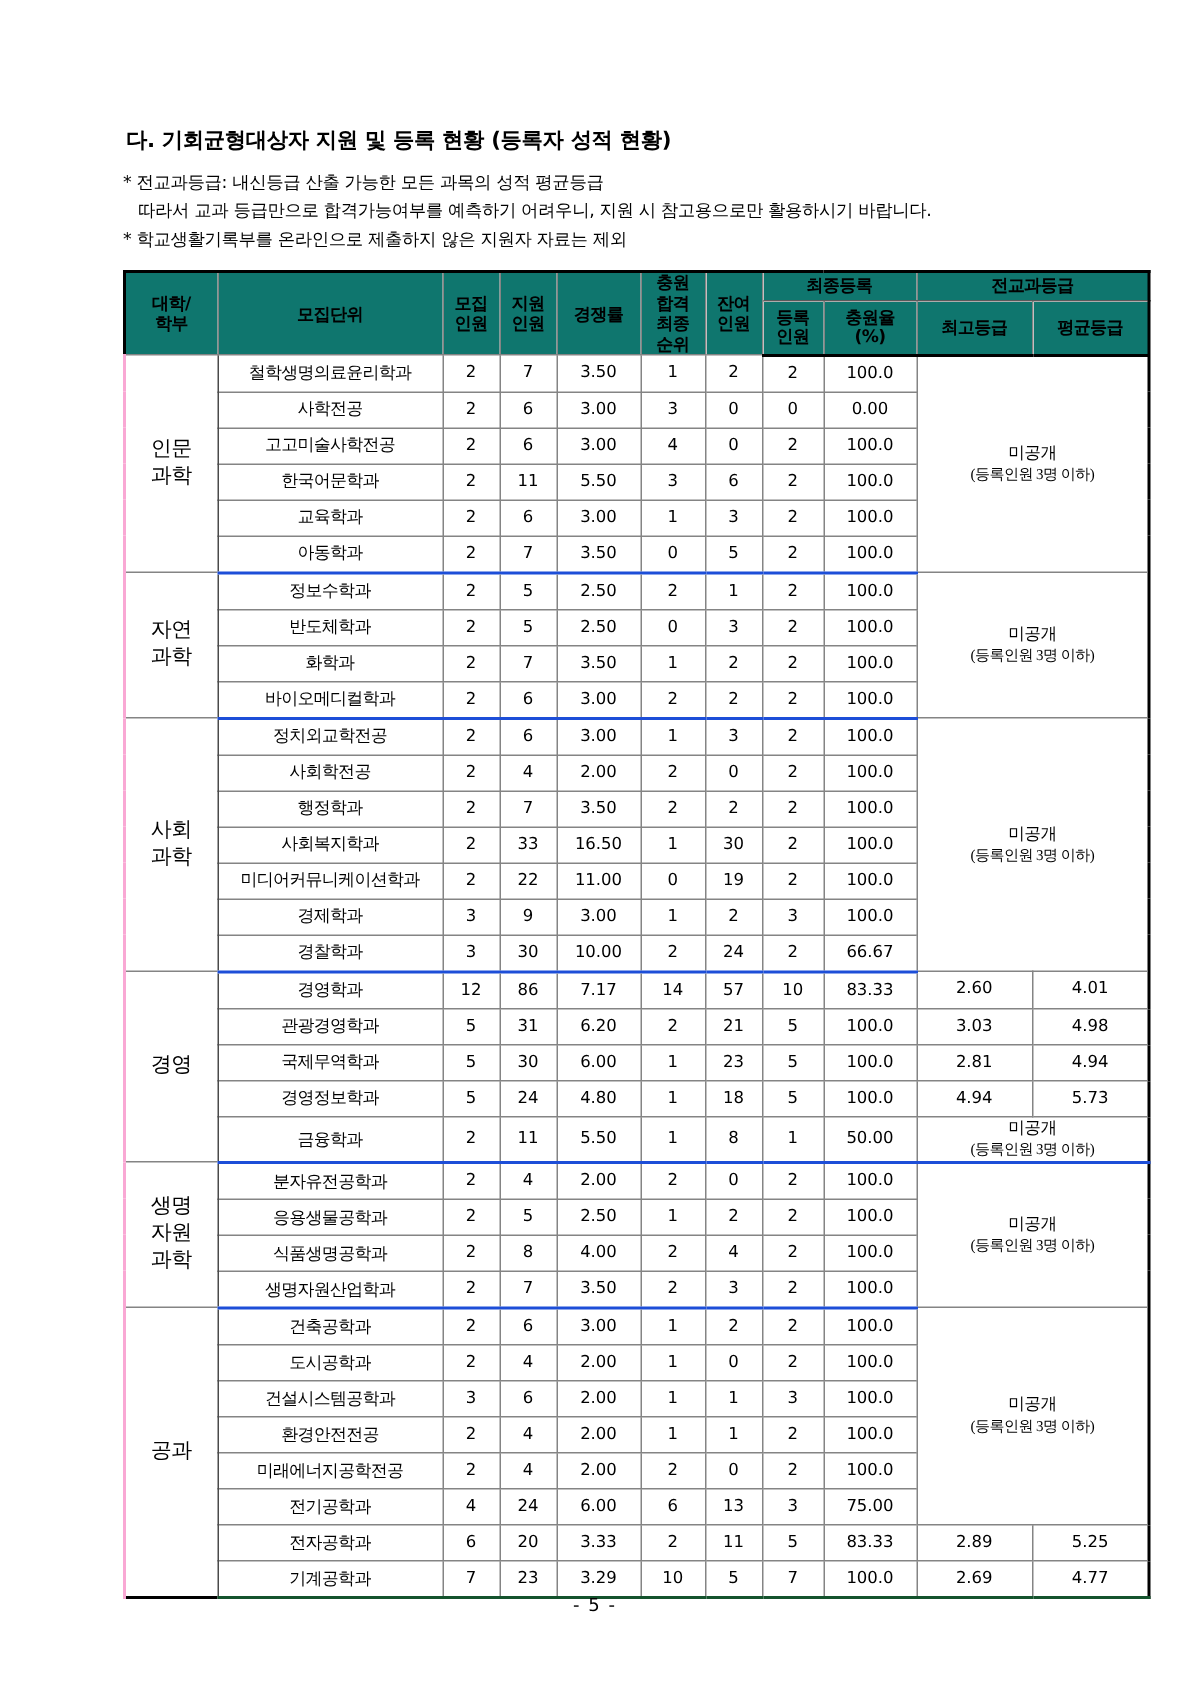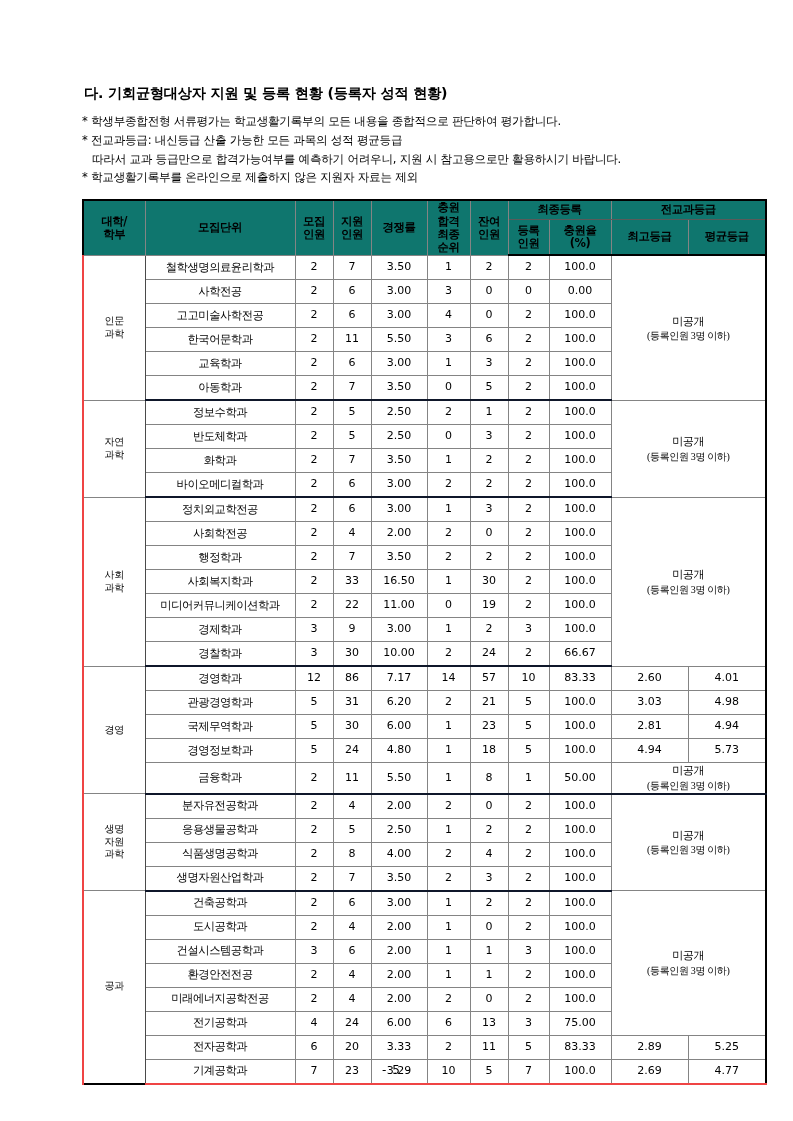--- a/index.html
+++ b/index.html
@@ -83,24 +83,24 @@
   col.c-ratio    { width: 56px; }
   col.c-rank     { width: 43px; }
   col.c-remain   { width: 38px; }
   col.c-enroll   { width: 41px; }
   col.c-fill     { width: 62px; }
   col.c-best     { width: 77px; }
   col.c-avg      { width: 78px; }
 
   tbody td { height: 23px; }
   tbody td.college {
-    font-size: 10px;
+    font-size: 14px;
     letter-spacing: -0.3px;
     line-height: 1.28;
-    border-left: 2px solid #ef4444;
+    border-left: 2px solid #f9a8d4;
     border-right: 1px solid #4a4a4a;
   }
   tbody td.unit {
     font-size: 11.3px;
     letter-spacing: -0.45px;
   }
   tbody td.num {
     font-size: 11px;
     letter-spacing: 0;
   }
@@ -111,22 +111,22 @@
   tbody td.undisclosed {
     font-size: 11.1px;
     letter-spacing: -0.35px;
     line-height: 1.38;
     border-right: 2px solid #000;
     font-family: Liberation Serif, serif;
   }
   tbody td.undisclosed .u-sub { font-size: 10px; }
 
   
-  tr.group-end > td { border-bottom: 2px solid #0f172a; margin-left: 35px; }
-  tbody tr:last-child > td { border-bottom: 2px solid #ef4444; }
+  tr.group-end > td { border-bottom: 2px solid #1d4ed8; margin-left: 35px; }
+  tbody tr:last-child > td { border-bottom: 2px solid #14532d; }
 
   
   tbody td { border-top-color: #7d7d7d; border-bottom-color: #7d7d7d; }
 
   
   .page-footer {
     position: absolute;
     left: 0;
     top: 1063px;
     width: 793px;
@@ -136,21 +136,20 @@
   }
 </style>
 </head>
 <body>
 
 <div class="page">
 
   <h1 class="doc-title">다. 기회균형대상자 지원 및 등록 현황 (등록자 성적 현황)</h1>
 
   <div class="notes">
-    <div class="note-line">* 학생부종합전형 서류평가는 학교생활기록부의 모든 내용을 종합적으로 판단하여 평가합니다.</div>
     <div class="note-line">* 전교과등급: 내신등급 산출 가능한 모든 과목의 성적 평균등급</div>
     <div class="note-line indent">따라서 교과 등급만으로 합격가능여부를 예측하기 어려우니, 지원 시 참고용으로만 활용하시기 바랍니다.</div>
     <div class="note-line">* 학교생활기록부를 온라인으로 제출하지 않은 지원자 자료는 제외</div>
   </div>
 
   <div class="table-wrap">
     <table class="stats">
       <colgroup>
         <col class="c-college">
           <col class="c-unit">

